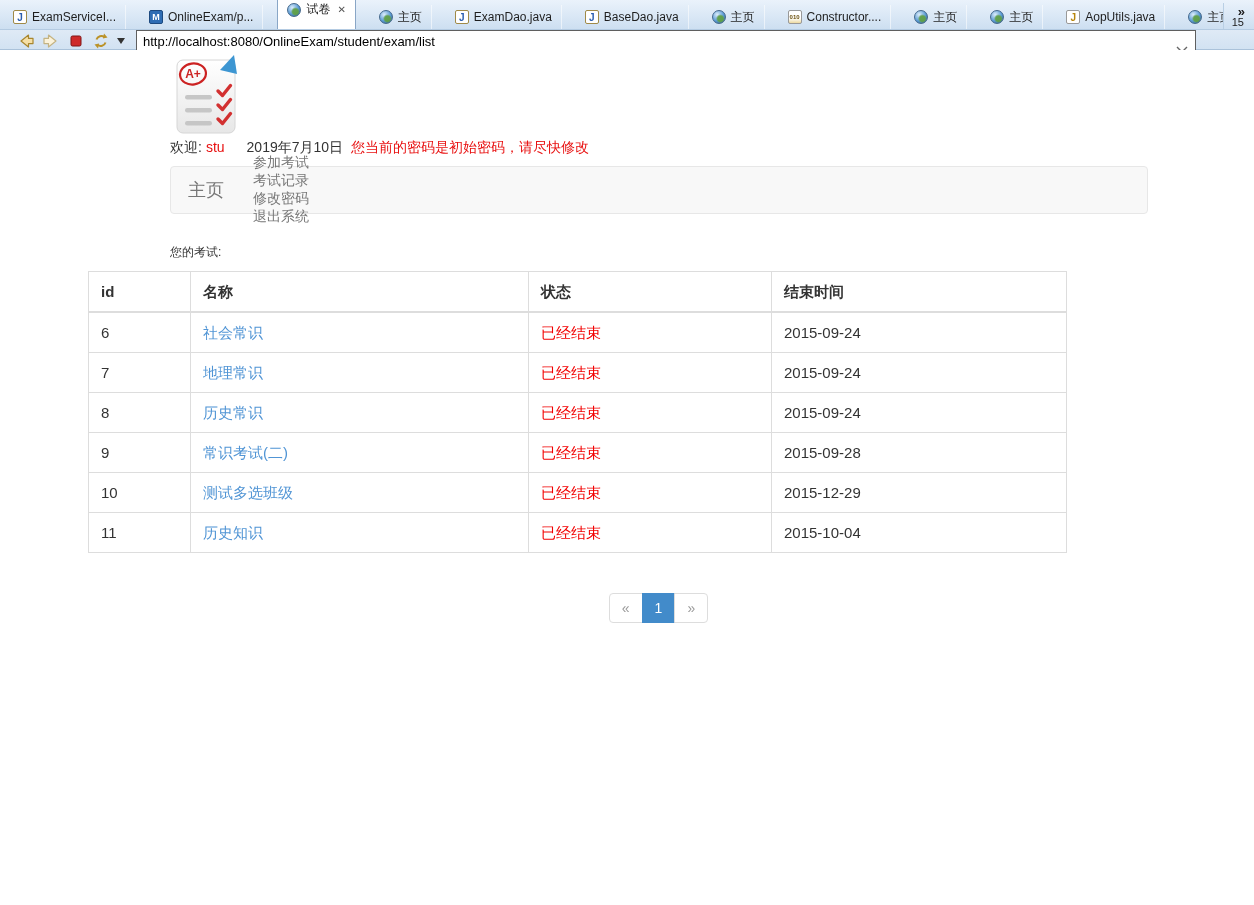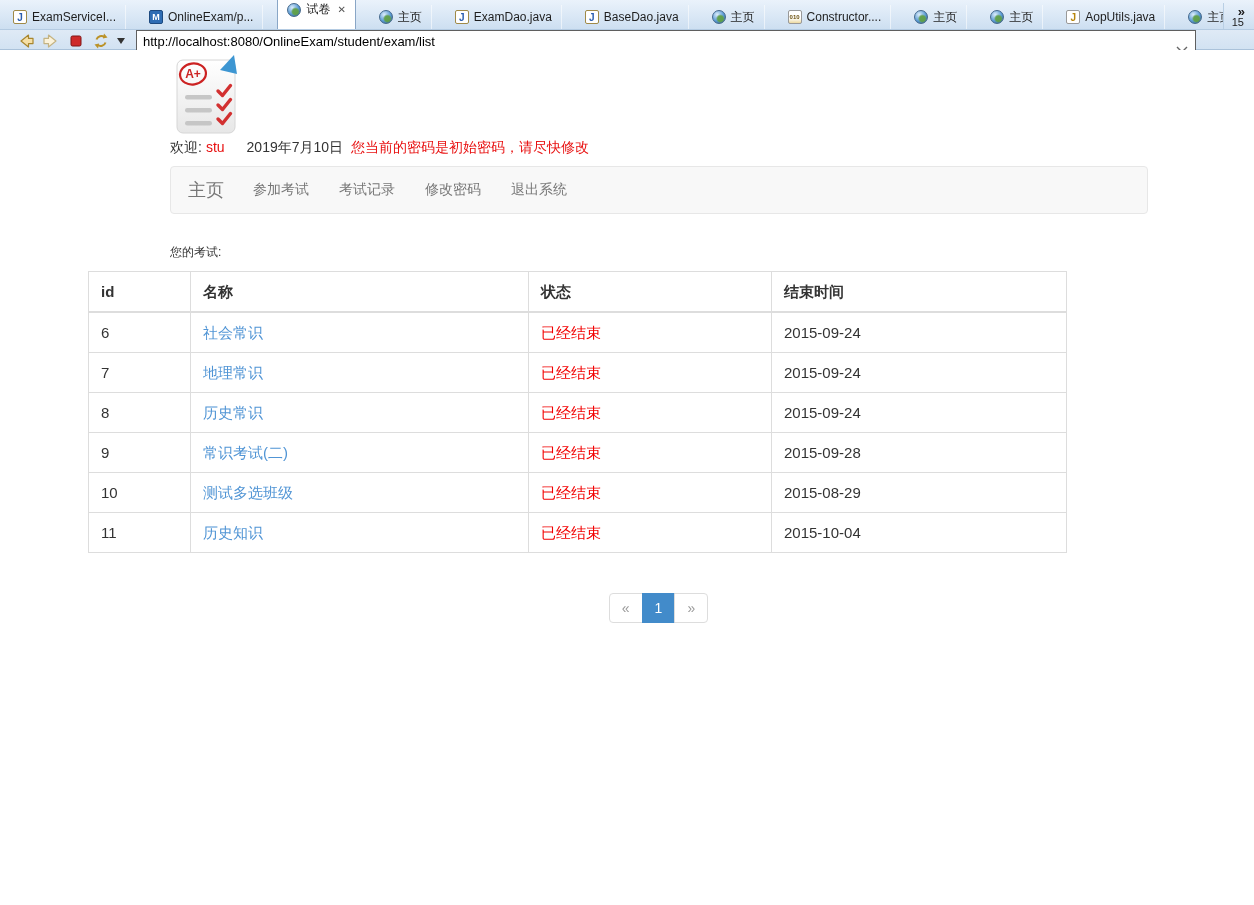--- a/index.html
+++ b/index.html
@@ -211,21 +211,21 @@
         <path d="M42 64 l4.5 4.5 l8 -10" fill="none" stroke="#d23030" stroke-width="3.4" stroke-linecap="round" stroke-linejoin="round"></path>
       </svg>
     </div>
 
     <div class="welcome">
       <span>欢迎:</span><span class="uname">stu</span><span class="date">2019年7月10日</span><span class="warn">您当前的密码是初始密码，请尽快修改</span>
     </div>
 
     <div class="navbar">
       <span class="nav-brand">主页</span>
-      <span style="display:flex;align-items:center;">
+      <span style="display:flex;align-items:center;flex-direction:column;">
           <span class="nav-item">参加考试</span>
           <span class="nav-item">考试记录</span>
           <span class="nav-item">修改密码</span>
           <span class="nav-item">退出系统</span>
         </span>
     </div>
 
     <div class="section-label">您的考试:</div>
 
     <table class="exam-table">
@@ -265,21 +265,21 @@
           <tr>
             <td>9</td>
             <td><a class="exam-link">常识考试(二)</a></td>
             <td><span class="status-ended">已经结束</span></td>
             <td>2015-09-28</td>
           </tr>
           <tr>
             <td>10</td>
             <td><a class="exam-link">测试多选班级</a></td>
             <td><span class="status-ended">已经结束</span></td>
-            <td>2015-08-29</td>
+            <td>2015-12-29</td>
           </tr>
           <tr>
             <td>11</td>
             <td><a class="exam-link">历史知识</a></td>
             <td><span class="status-ended">已经结束</span></td>
             <td>2015-10-04</td>
           </tr>
         </tbody>
     </table>
 

